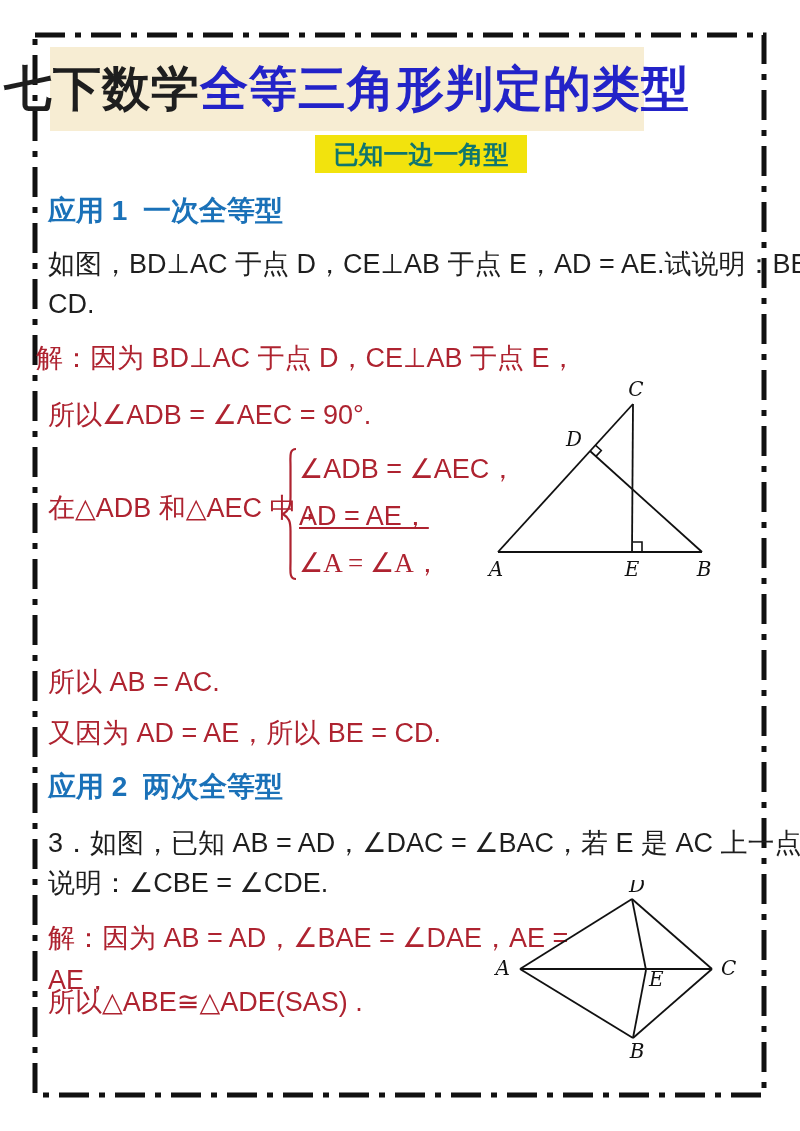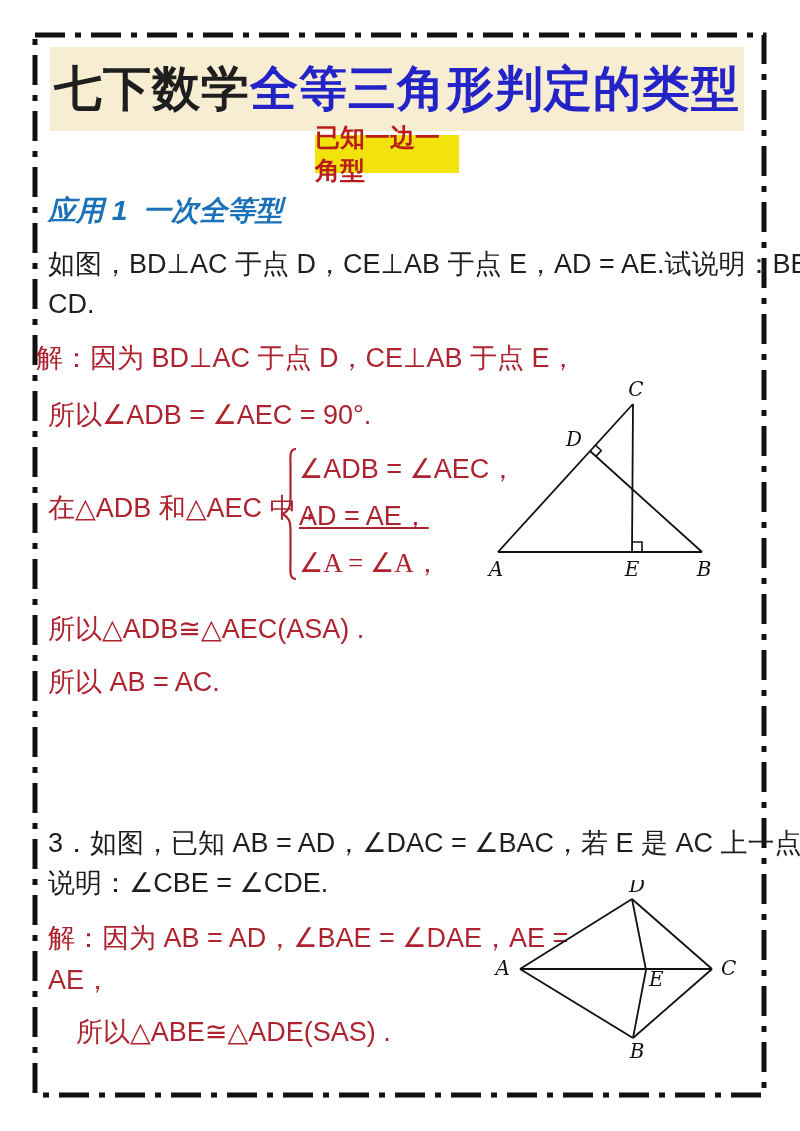--- a/index.html
+++ b/index.html
@@ -2,29 +2,29 @@
 <html style="--ink: #1e1e1e; --red: #ae2330; --title_blue: #2323c8; --heading_blue: #1a71b8; --cream: #f7edd3; --yellow: #f2e30d;"><head>
 <meta charset="utf-8">
 <style>
   html,body{margin:0;padding:0;background:#ffffff;}
   .page{position:relative;width:800px;height:1131px;background:#ffffff;overflow:hidden;
         font-family:"Liberation Sans","DejaVu Sans",sans-serif;}
   .abs{position:absolute;white-space:pre;line-height:34px;font-size:27px;}
   .black{color:var(--ink);}
   .red{color:var(--red);}
   .h-blue{color:var(--heading_blue);font-weight:bold;font-size:28px;}
-  .title-band{position:absolute;left:50px;top:47px;width:694px;height:84px;
+  .title-band{position:absolute;left:50px;top:47px;width:594px;height:84px;
               background:var(--cream);display:flex;align-items:center;justify-content:center;
               font-family:"DejaVu Serif","Liberation Serif",serif;font-weight:bold;
               font-size:48px;letter-spacing:1px;white-space:pre;}
   .t-black{color:var(--ink);}
   .t-blue{color:var(--title_blue);}
-  .subtitle{position:absolute;left:315px;top:135px;width:144px;height:38px;
+  .subtitle{position:absolute;left:315px;top:135px;width:212px;height:38px;
             background:var(--yellow);display:flex;align-items:center;justify-content:center;
-            font-weight:bold;font-size:25px;color:#b91c1c;}
+            font-weight:bold;font-size:25px;color:#0f766e;}
   svg text{font-family:"DejaVu Serif","Liberation Serif",serif;font-style:italic;
            font-size:20px;fill:#111;}
   .dline{stroke:#111;stroke-width:1.8;fill:none;}
   .ramark{stroke:#111;stroke-width:1.6;fill:none;}
   .brace-path{stroke:var(--red);stroke-width:2.2;fill:none;}
 </style>
 </head>
 <body>
 
 <div class="page">
@@ -32,60 +32,61 @@
   <svg width="800" height="1131" style="position:absolute;left:0;top:0;">
     <rect x="35" y="35" width="729" height="1060" fill="none" stroke="#111" stroke-width="5" stroke-dasharray="30 10 6 10"></rect>
   </svg>
 
   <div class="title-band">
     <span class="t-black">七下数学</span><span class="t-blue">全等三角形判定的类型</span>
   </div>
 
   <div class="subtitle">已知一边一角型</div>
 
-  <div class="abs h-blue" style="left:48px;top:194px;font-style:italic;">应用 1  一次全等型</div>
+  <div class="abs h-blue" style="left:48px;top:194px;">应用 1  一次全等型</div>
 
   <div class="abs black" style="left:48px;top:247px;">如图，BD⊥AC 于点 D，CE⊥AB 于点 E，AD = AE.试说明：BE =</div>
   <div class="abs black" style="left:48px;top:287px;">CD.</div>
 
   <div class="abs red" style="left:36px;top:341px;">解：因为 BD⊥AC 于点 D，CE⊥AB 于点 E，</div>
   <div class="abs red" style="left:48px;top:398px;text-align:center;">所以∠ADB = ∠AEC = 90°.</div>
 
   <div class="abs red" style="left:48px;top:491px;">在△ADB 和△AEC 中，</div>
   <svg width="18" height="136" style="position:absolute;left:281px;top:447px;">
     <path class="brace-path" d="M15 2 C8 2 9.5 10 9.5 19 L9.5 50 C9.5 60 8 63 2 67 C8 71 9.5 74 9.5 84 L9.5 115 C9.5 124 8 132 15 132"></path>
   </svg>
   <div class="abs red" style="left:299px;top:452px;">∠ADB = ∠AEC，</div>
   <div class="abs red" style="left:299px;top:499px;text-decoration:underline;">AD = AE，</div>
   <div class="abs red" style="left:299px;top:546px;font-family:Liberation Serif, serif;">∠A = ∠A，</div>
 
-  <div class="abs red" style="left:48px;top:612px;">所以△ADB≅△AEC(ASA) .</div>
   <div class="abs red" style="left:48px;top:665px;">所以 AB = AC.</div>
+  <div class="abs red" style="left:48px;top:716px;">又因为 AD = AE，所以 BE = CD.</div>
 
   <svg width="300" height="215" viewBox="0 0 300 215" style="position:absolute;left:460px;top:380px;">
     <line class="dline" x1="38" y1="172" x2="242" y2="172"></line>
     <line class="dline" x1="38" y1="172" x2="173" y2="24"></line>
     <line class="dline" x1="173" y1="24" x2="172" y2="172"></line>
     <line class="dline" x1="242" y1="172" x2="130" y2="71"></line>
     <polyline class="ramark" points="173,162 182,162 182,172"></polyline>
     <polyline class="ramark" points="135.4,65.1 141.3,70.5 135.9,76.4"></polyline>
     <text x="176" y="16" text-anchor="middle">C</text>
     <text x="114" y="66" text-anchor="middle">D</text>
     <text x="36" y="196" text-anchor="middle">A</text>
     <text x="172" y="196" text-anchor="middle">E</text>
     <text x="244" y="196" text-anchor="middle">B</text>
   </svg>
 
+  <div class="abs h-blue" style="left:48px;top:770px;">应用 2  两次全等型</div>
 
   <div class="abs black" style="left:48px;top:826px;">3．如图，已知 AB = AD，∠DAC = ∠BAC，若 E 是 AC 上一点，试</div>
   <div class="abs red" style="left:48px;top:921px;">解：因为 AB = AD，∠BAE = ∠DAE，AE =</div>
 
   <div class="abs black" style="left:48px;top:866px;">说明：∠CBE = ∠CDE.</div>
   <div class="abs red" style="left:48px;top:963px;">AE，</div>
-  <div class="abs red" style="left:48px;top:1015px;margin-left:28px;">所以△ABE≅△ADE(SAS) .</div>
+  <div class="abs red" style="left:48px;top:985px;">所以△ABE≅△ADE(SAS) .</div>
 
   <svg width="250" height="190" viewBox="0 0 250 190" style="position:absolute;left:490px;top:880px;">
     <line class="dline" x1="30" y1="89" x2="142" y2="19"></line>
     <line class="dline" x1="142" y1="19" x2="222" y2="89"></line>
     <line class="dline" x1="30" y1="89" x2="143" y2="158"></line>
     <line class="dline" x1="143" y1="158" x2="222" y2="89"></line>
     <line class="dline" x1="30" y1="89" x2="222" y2="89"></line>
     <line class="dline" x1="142" y1="19" x2="156" y2="90"></line>
     <line class="dline" x1="156" y1="90" x2="143" y2="158"></line>
     <text x="20" y="95" text-anchor="end">A</text>

